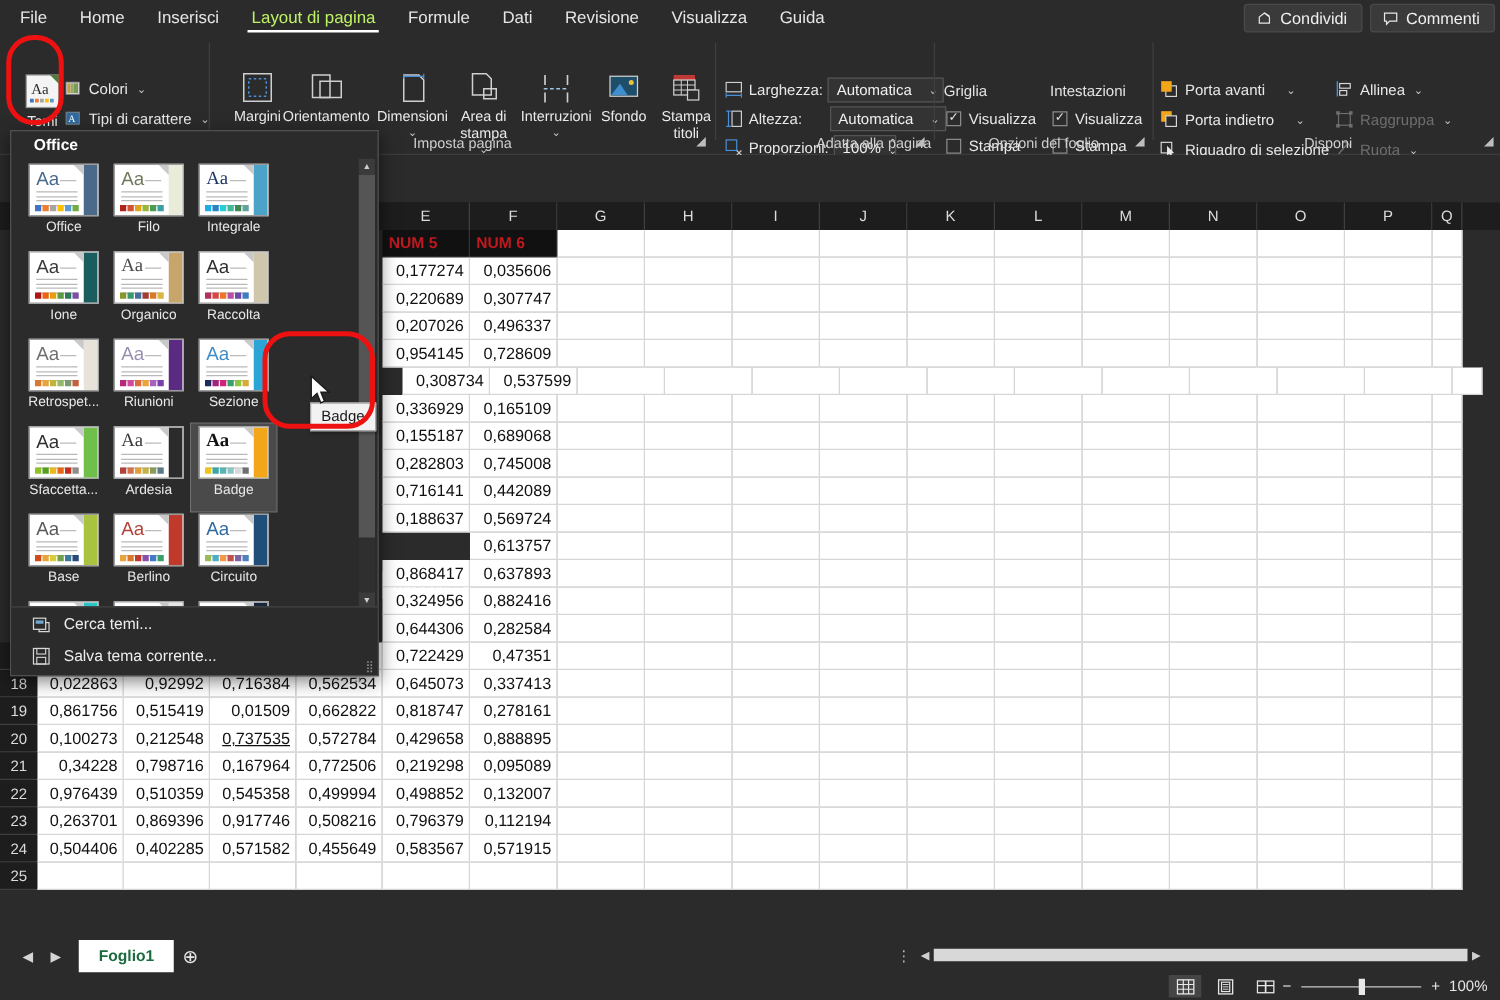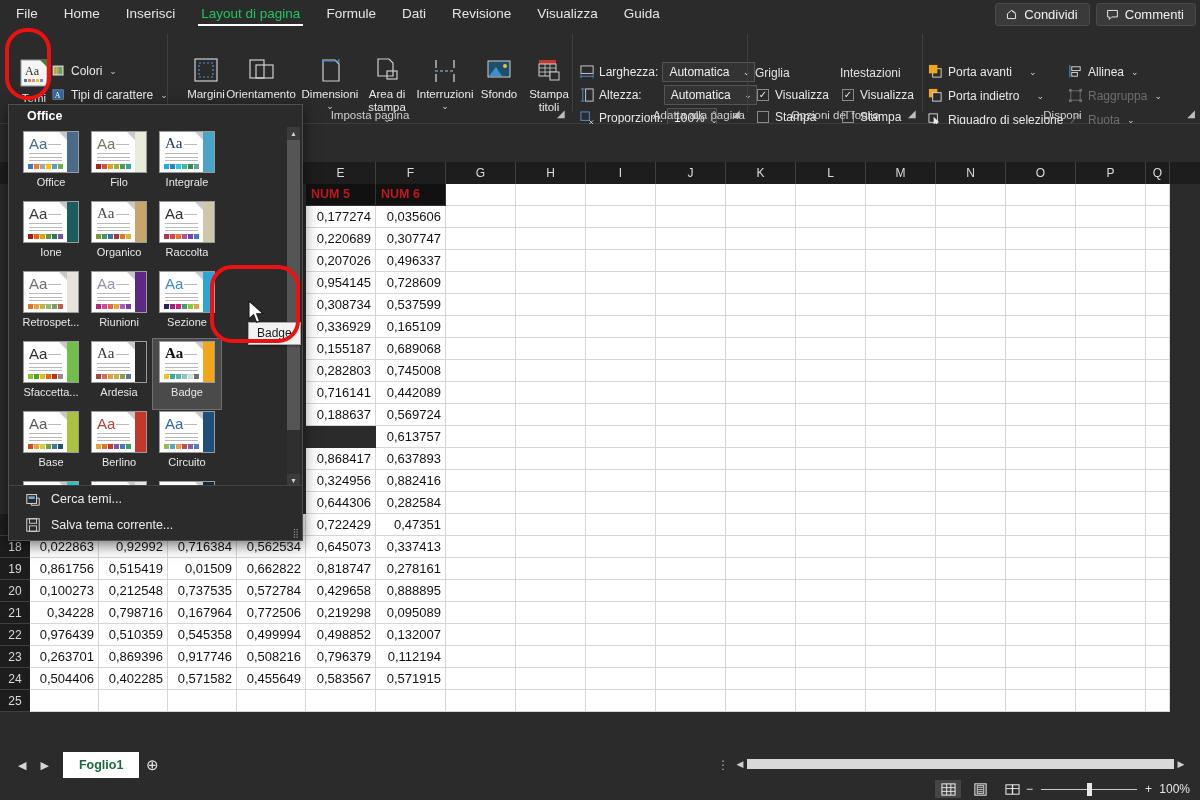--- a/index.html
+++ b/index.html
@@ -16,21 +16,21 @@
   
   .menubar {
     position: absolute; left: 0; top: 0; width: 1200px; height: 28px;
     background: #2b2b2b; display: flex; align-items: center;
   }
   .menu-item {
     color: #e6e6e6; font-size: 13.5px; padding: 0 13px; height: 28px;
     line-height: 28px; cursor: default; white-space: nowrap;
   }
   .menu-item.first { padding-left: 16px; }
-  .menu-item.active { position: relative; color: #22c55e; }
+  .menu-item.active { position: relative; color: #bef264; }
   .menu-item.active::after {
     content: ""; position: absolute; left: 10px; right: 10px; bottom: 2px;
     height: 2.5px; background: #ffffff;
   }
   .topright { position: absolute; right: 4px; top: 3px; display: flex; gap: 6px; }
   .tr-btn {
     display: flex; align-items: center; gap: 6px;
     background: #3a3a3a; color: #f0f0f0; font-size: 13px;
     border: 1px solid #4a4a4a; border-radius: 3px;
     padding: 3px 11px 4px 9px; height: 23px; cursor: default;
@@ -637,21 +637,21 @@
           <div class="cell empty" style="width: 70px; min-width: 70px;"></div>
           <div class="cell empty" style="width: 70px; min-width: 70px;"></div>
           <div class="cell empty" style="width: 70px; min-width: 70px;"></div>
           <div class="cell empty" style="width: 70px; min-width: 70px;"></div>
           <div class="cell empty" style="width: 70px; min-width: 70px;"></div>
           <div class="cell empty" style="width: 70px; min-width: 70px;"></div>
           <div class="cell empty" style="width: 24px; min-width: 24px;"></div>
         </div>
         <div class="grid-row">
           <div style="width: 306px; min-width: 306px; height: 22px; background: rgb(43, 43, 43);"></div>
-          <div class="cell" style="width: 70px; min-width: 70px;">0,308734</div>
+          <div class="cell" style="width: 70px; min-width: 70px; margin-left: 16px;">0,308734</div>
           <div class="cell" style="width: 70px; min-width: 70px;">0,537599</div>
           <div class="cell empty" style="width: 70px; min-width: 70px;"></div>
           <div class="cell empty" style="width: 70px; min-width: 70px;"></div>
           <div class="cell empty" style="width: 70px; min-width: 70px;"></div>
           <div class="cell empty" style="width: 70px; min-width: 70px;"></div>
           <div class="cell empty" style="width: 70px; min-width: 70px;"></div>
           <div class="cell empty" style="width: 70px; min-width: 70px;"></div>
           <div class="cell empty" style="width: 70px; min-width: 70px;"></div>
           <div class="cell empty" style="width: 70px; min-width: 70px;"></div>
           <div class="cell empty" style="width: 70px; min-width: 70px;"></div>
@@ -859,21 +859,21 @@
           <div class="cell empty" style="width: 70px; min-width: 70px;"></div>
           <div class="cell empty" style="width: 70px; min-width: 70px;"></div>
           <div class="cell empty" style="width: 70px; min-width: 70px;"></div>
           <div class="cell empty" style="width: 70px; min-width: 70px;"></div>
           <div class="cell empty" style="width: 24px; min-width: 24px;"></div>
         </div>
         <div class="grid-row">
           <div class="rowhead">20</div>
           <div class="cell" style="width: 69px; min-width: 69px;">0,100273</div>
           <div class="cell" style="width: 69px; min-width: 69px;">0,212548</div>
-          <div class="cell" style="width: 69px; min-width: 69px;">0,737535</div>
+          <div class="cell" style="width: 69px; min-width: 69px; text-decoration: underline;">0,737535</div>
           <div class="cell" style="width: 69px; min-width: 69px;">0,572784</div>
           <div class="cell" style="width: 70px; min-width: 70px;">0,429658</div>
           <div class="cell" style="width: 70px; min-width: 70px;">0,888895</div>
           <div class="cell empty" style="width: 70px; min-width: 70px;"></div>
           <div class="cell empty" style="width: 70px; min-width: 70px;"></div>
           <div class="cell empty" style="width: 70px; min-width: 70px;"></div>
           <div class="cell empty" style="width: 70px; min-width: 70px;"></div>
           <div class="cell empty" style="width: 70px; min-width: 70px;"></div>
           <div class="cell empty" style="width: 70px; min-width: 70px;"></div>
           <div class="cell empty" style="width: 70px; min-width: 70px;"></div>

